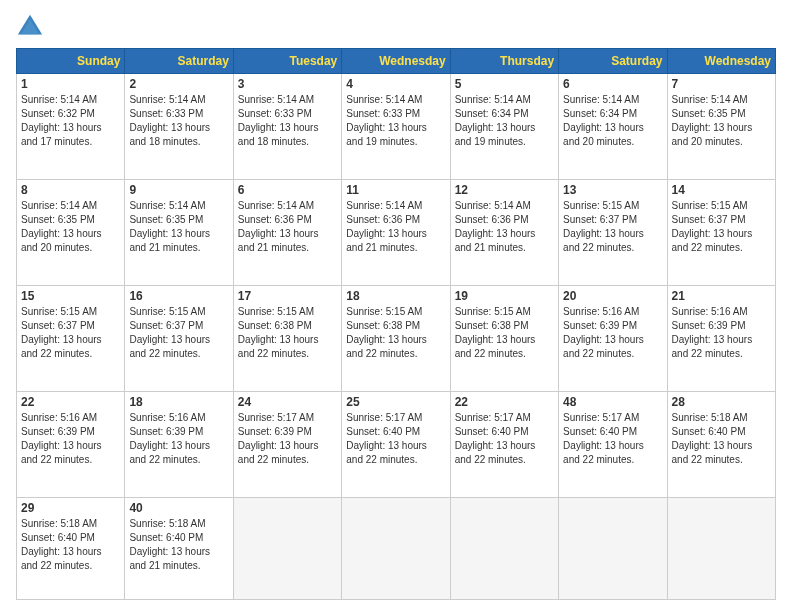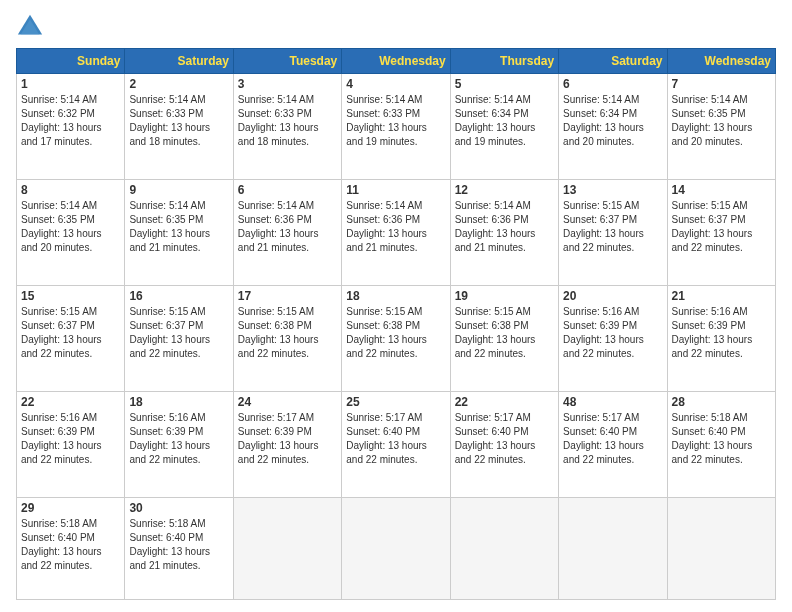--- a/index.html
+++ b/index.html
@@ -370,21 +370,21 @@
         <tr>
           <td>
     <span class="day-num">29</span>
     <div class="day-info">
       Sunrise: 5:18 AM<br>
       Sunset: 6:40 PM<br>
       Daylight: 13 hours and 22 minutes.
     </div>
   </td>
           <td>
-    <span class="day-num">30</span>
+    <span class="day-num">40</span>
     <div class="day-info">
       Sunrise: 5:18 AM<br>
       Sunset: 6:40 PM<br>
       Daylight: 13 hours and 21 minutes.
     </div>
   </td>
           <td class="empty-cell"></td>
           <td class="empty-cell"></td>
           <td class="empty-cell"></td>
           <td class="empty-cell"></td>

